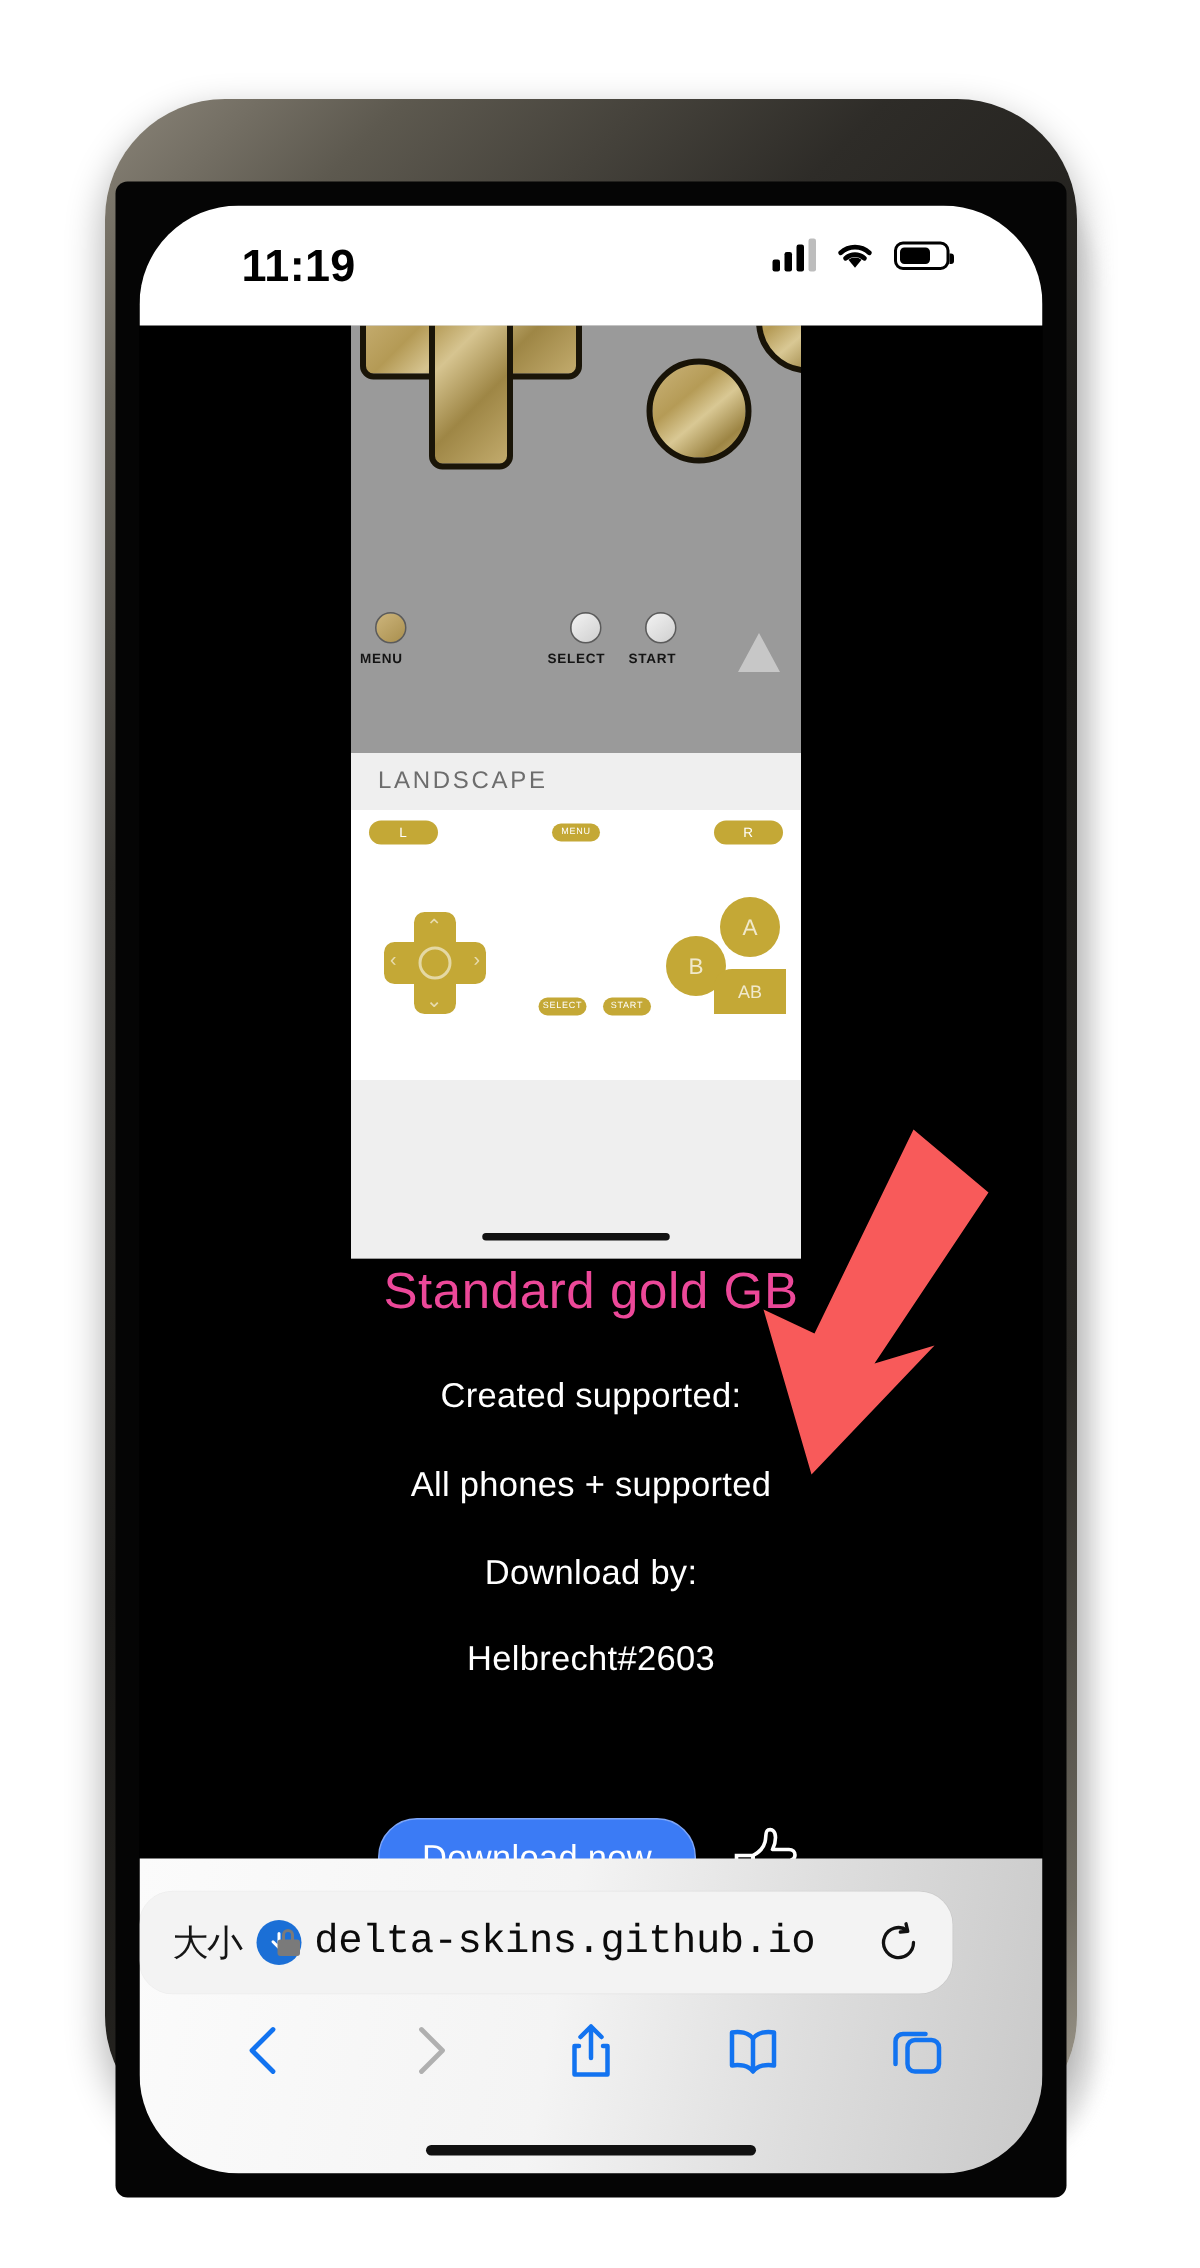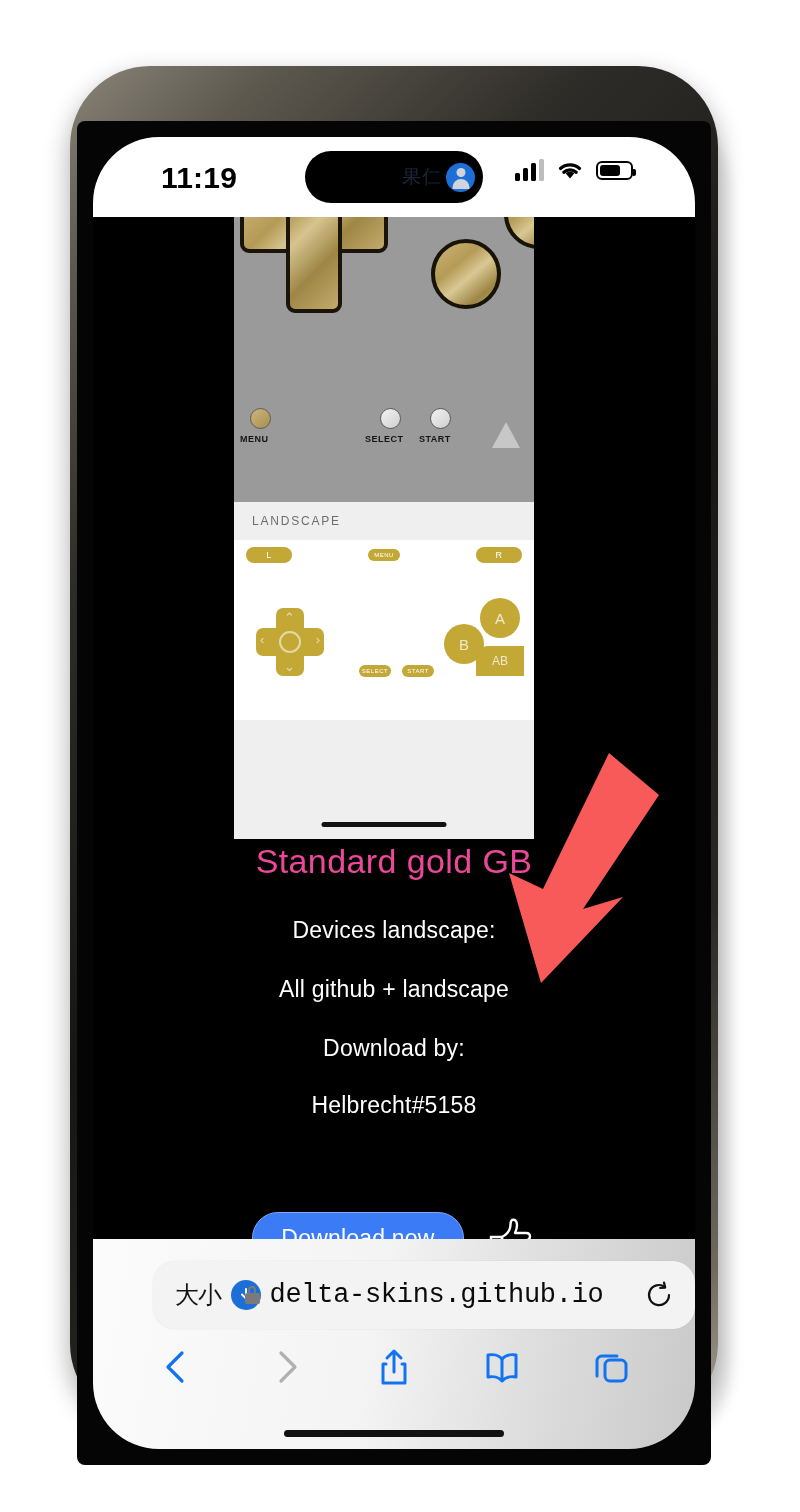--- a/index.html
+++ b/index.html
@@ -178,21 +178,21 @@
     border-right: 14px solid transparent;
     border-bottom: 26px solid rgba(255,255,255,.45);
   }
 
   .landscape-head {
     height: 38px; background: #efefef;
     display: flex; align-items: center;
     padding-left: 18px;
   }
   .landscape-head span {
-    font-size: 12px; letter-spacing: 1.8px; color: #6d6d6d;
+    font-size: 16px; letter-spacing: 1.8px; color: #6d6d6d;
   }
   .skin-landscape {
     position: relative; height: 180px; background: #fff;
   }
   .pill {
     position: absolute; background: #c4a836; border-radius: 8px;
     display: flex; align-items: center; justify-content: center;
     color: #fff; font-size: 9px; letter-spacing: .5px;
   }
   .pill.l { left: 12px; top: 7px; width: 46px; height: 16px; }
@@ -278,21 +278,21 @@
   }
 
   
   .safari-bar {
     position: absolute; left: 0; bottom: 0; width: 100%; height: 210px;
     background: linear-gradient(100deg,#fbfbfb 0%,#f4f4f4 46%,#dedede 72%,#c9c9c9 100%);
     z-index: 5;
   }
   .url-row {
     position: absolute; left: 0; top: 22px; width: 100%;
-    display: flex; justify-content: flex-end;
+    display: flex; justify-content: flex-start;
   }
   .url-field {
     width: 542px; height: 68px;
     background: #f3f3f3;
     border-radius: 22px;
     display: flex; align-items: center;
     padding: 0 22px;
     position: relative;
     box-shadow: 0 0 0 .5px rgba(0,0,0,.05);
   }
@@ -342,24 +342,20 @@
 
   <div class="shadow-plate"></div>
 
   <div class="phone-frame">
   <div class="phone-inner">
   <div class="screen">
 
     <div class="statusbar">
       <div class="status-time">11:19</div>
 
-      <div class="dynamic-island">
-        <span class="di-text">果仁</span>
-        <span class="di-avatar"></span>
-      </div>
 
       <div class="status-right">
         <span class="bars">
                 <i></i>
                 <i></i>
                 <i></i>
                 <i></i>
               </span>
         <svg class="wifi" width="30" height="22" viewBox="0 0 30 22">
           <path d="M15 19.5 L10.6 14.2 a7 7 0 0 1 8.8 0 Z" fill="#000"></path>
@@ -427,24 +423,24 @@
           </div>
         </div>
 
         <div class="skin-footer">
           <span class="skin-home-bar"></span>
         </div>
       </div>
 
       <div class="page-text">
         <div class="skin-title">Standard gold GB</div>
-        <div class="meta-line">Devices landscape:</div>
-        <div class="meta-line">All github + landscape</div>
+        <div class="meta-line">Created supported:</div>
+        <div class="meta-line">All phones + supported</div>
         <div class="meta-line tight">Download by:</div>
-        <div class="meta-line">Helbrecht#5158</div>
+        <div class="meta-line">Helbrecht#2603</div>
       </div>
 
       <div class="dl-row">
         <button class="dl-btn">Download now</button>
         <svg class="thumb-icon" viewBox="0 0 48 42">
           <path d="M3 19 h11 v20 H3 Z" fill="none" stroke="#fff" stroke-width="2.4"></path>
           <path d="M14 19 c4-2 7-5 8-9 c1-4 0-7 2-8 c3-1 5 1 5 5 c0 3-1 6-2 8 h11 c2.5 0 4 1.6 4 3.6 c0 1.7-1 2.8-2.3 3.3 c1.6 .3 2.6 1.5 2.6 3 c0 1.5-1 2.6-2.4 3 c1.2 .5 1.9 1.5 1.9 2.8 c0 1.4-.9 2.5-2.2 2.9 c.9 .5 1.4 1.4 1.4 2.5 c0 1.9-1.5 3.4-3.8 3.4 H23 c-4 0-7-1.4-9-2.8 Z" fill="none" stroke="#fff" stroke-width="2.4" stroke-linejoin="round"></path>
         </svg>
       </div>
 

